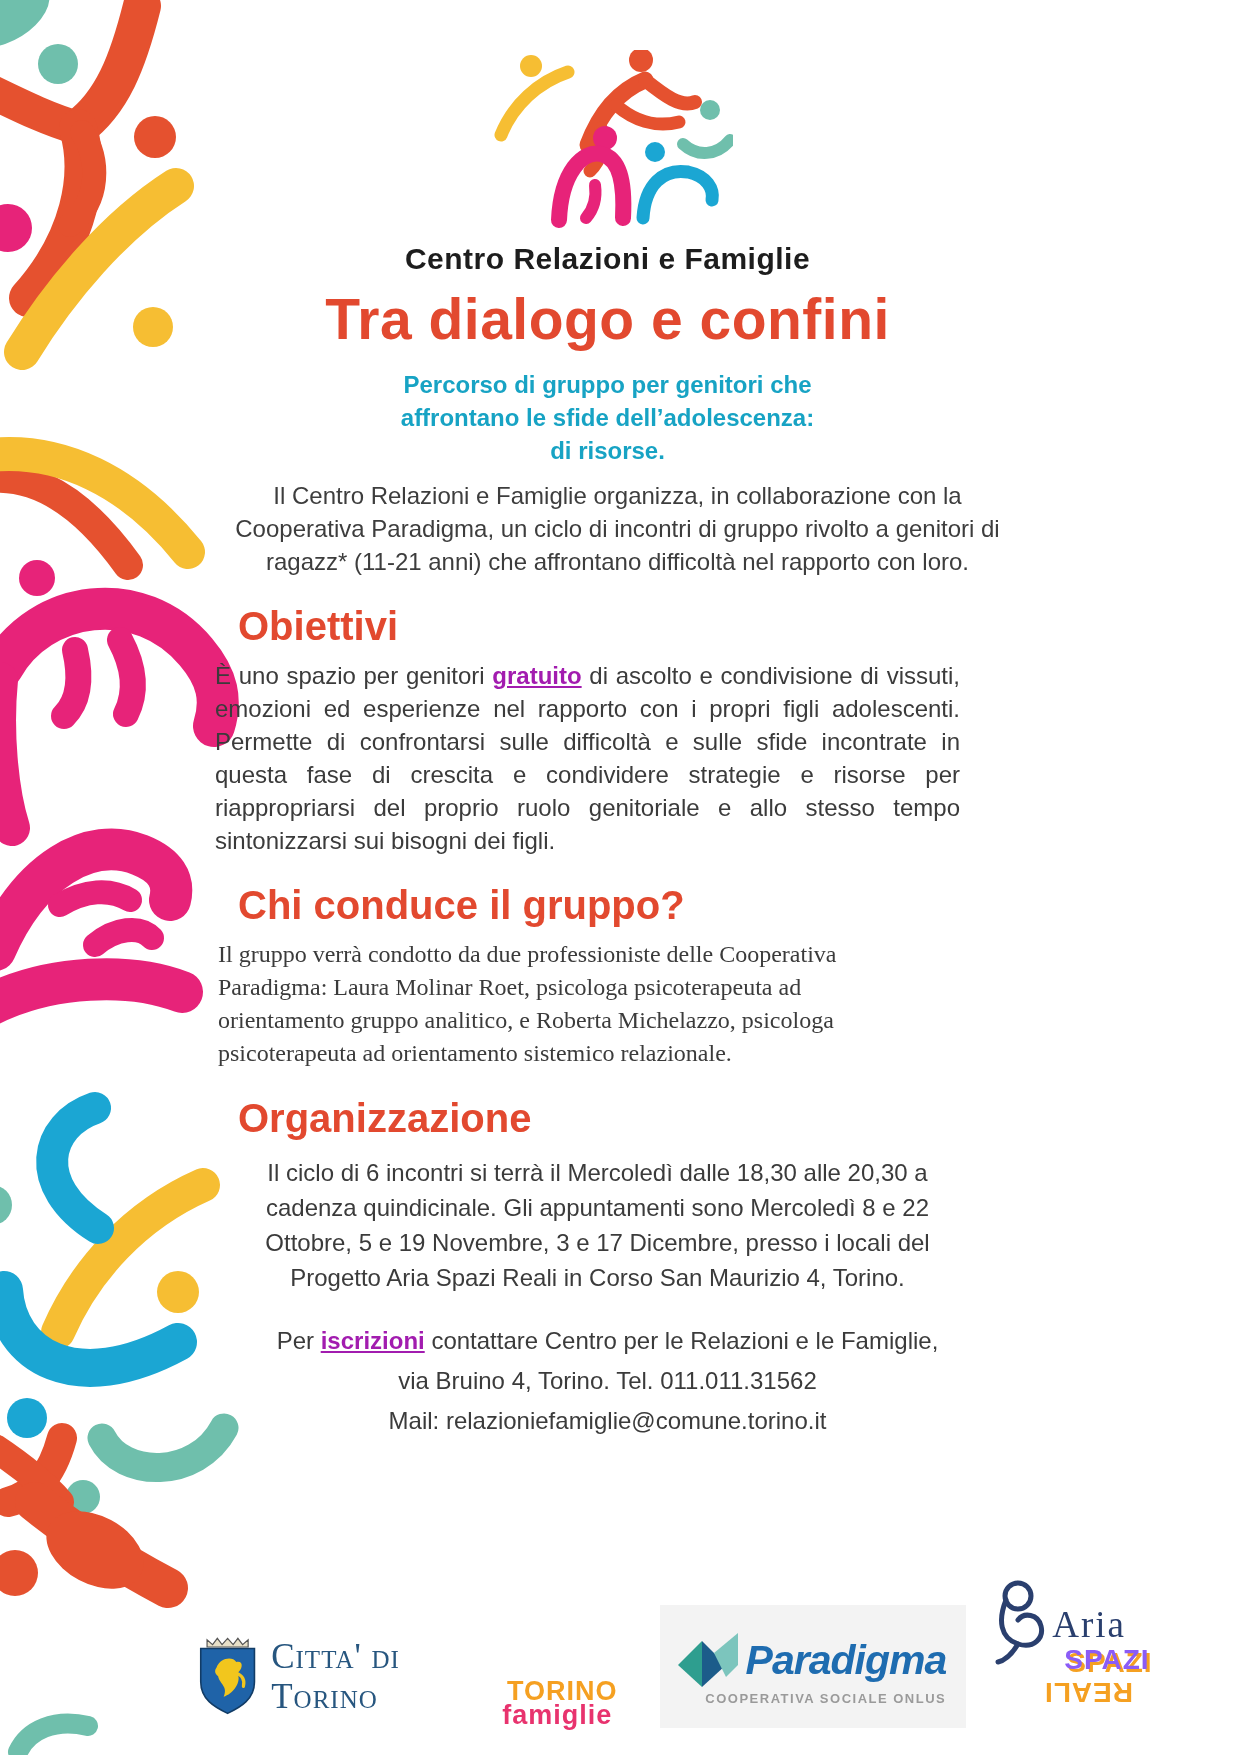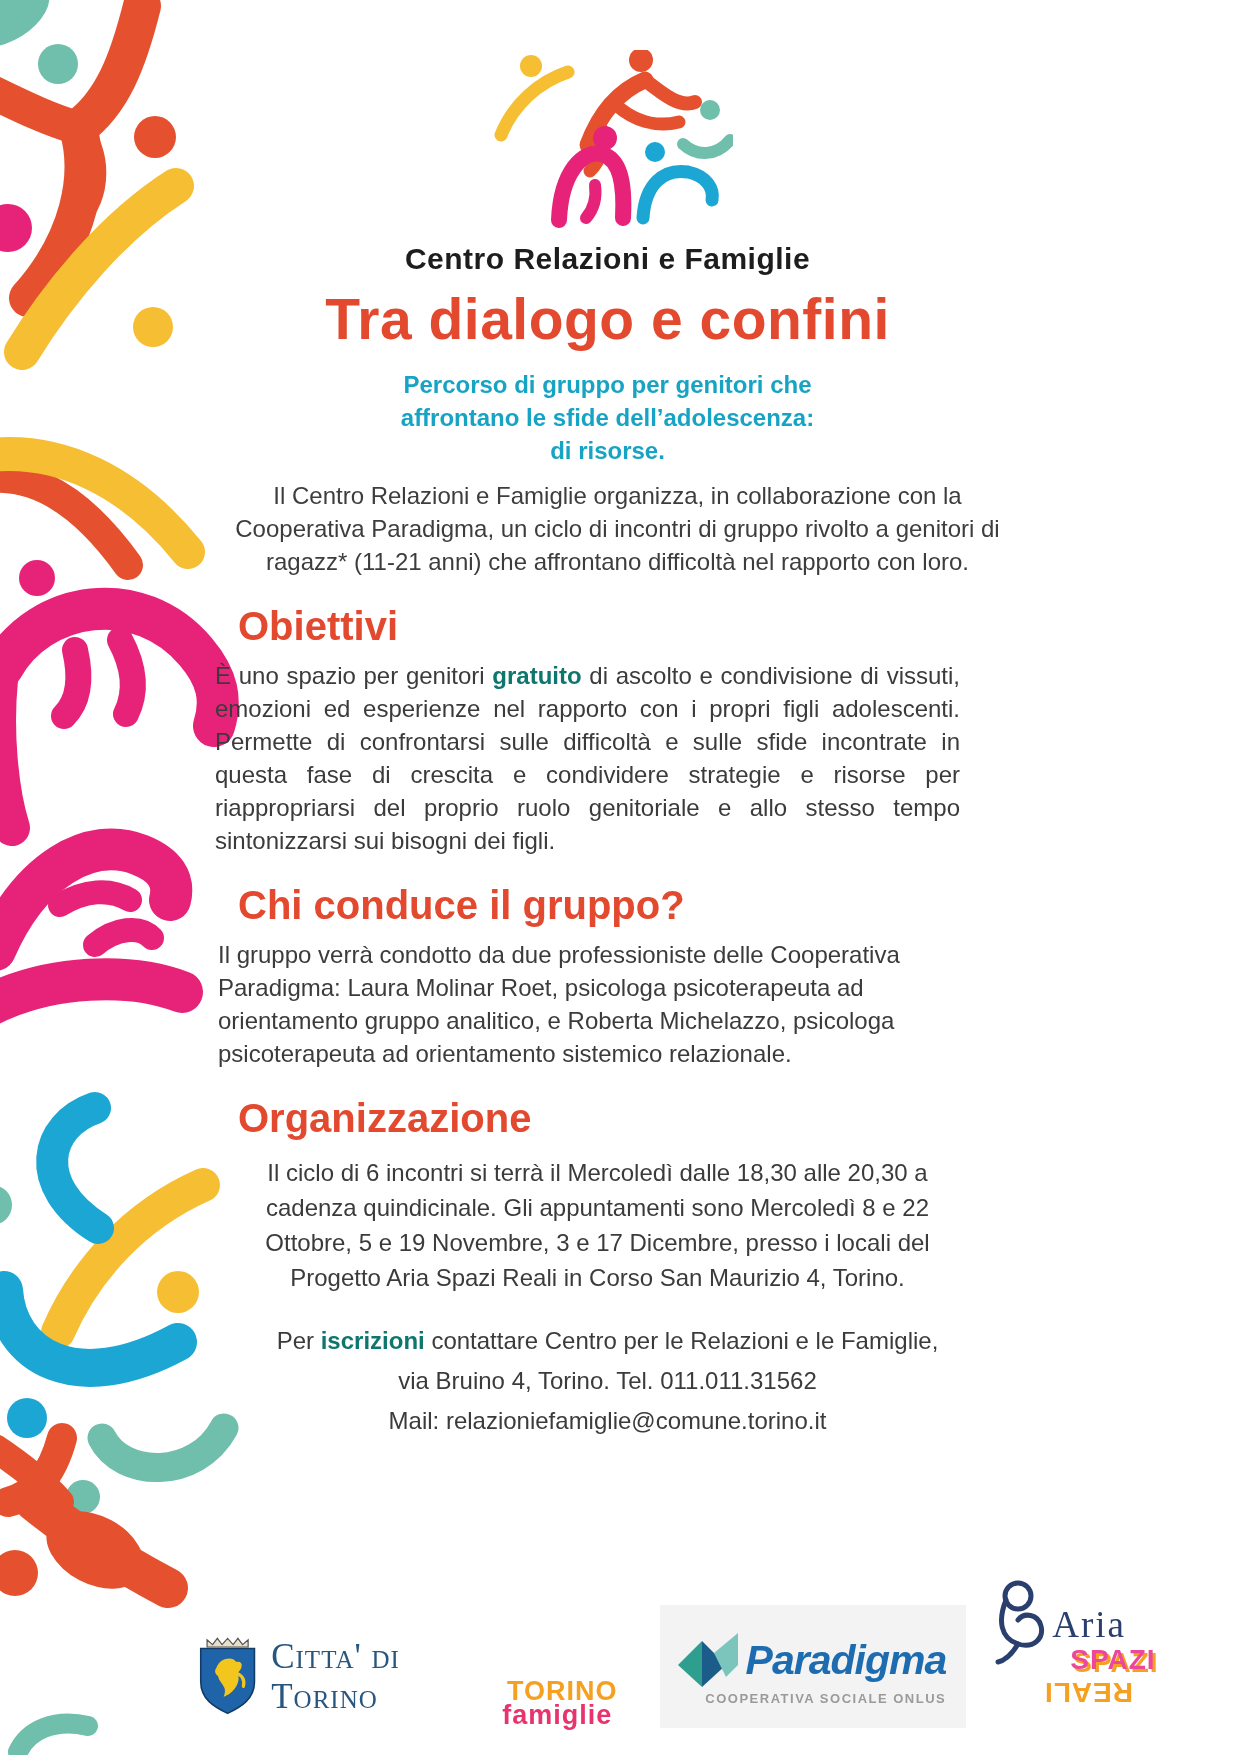--- a/index.html
+++ b/index.html
@@ -12,24 +12,24 @@
   .logo-wrap{margin-top:50px;height:182px;display:flex;justify-content:center;}
   .org-name{margin-top:10px;font-size:30px;font-weight:bold;color:#1d1d1d;letter-spacing:.5px;}
   .title{margin:10px 0 0 0;font-size:57px;font-weight:bold;color:#e2492f;letter-spacing:.5px;}
   .subtitle{margin-top:16px;font-size:24px;font-weight:bold;color:#17a3c4;line-height:33px;}
   .intro{margin:12px 0 0 0;padding:0 15px 0 35px;font-size:24px;line-height:33px;color:#3d3d3d;}
   h2.sec{
     margin:26px 0 10px 48px;text-align:left;font-size:40px;font-weight:bold;color:#e2492f;
   }
   .para{margin:0;text-align:left;font-size:24px;line-height:33px;color:#3b3b3b;}
   .para.justify{padding:0 65px 0 25px;text-align:justify;}
-  .para.left{padding:0 100px 0 28px;}
+  .para.left{padding:0 100px 0 28px;font-family:Liberation Serif, serif;}
   .para.center{text-align:center;padding:0 60px 0 40px;line-height:35px;margin-top:14px;}
   .contact{margin-top:26px;font-size:24px;line-height:40px;color:#3b3b3b;text-align:center;}
-  b{font-weight:bold;color:#0f766e;}
+  b{font-weight:bold;color:#a21caf;text-decoration:underline;}
   
   .footer{position:absolute;left:196px;top:1578px;width:930px;height:150px;display:flex;align-items:flex-end;}
   .logo-citta{display:flex;align-items:center;}
   .citta-label{
     font-family:"Liberation Serif",serif;font-variant:small-caps;font-size:35px;
     color:#27567f;margin-left:12px;letter-spacing:1px;
   }
   .logo-famiglie{margin-left:52px;text-align:center;line-height:26px;}
   .tf1{font-size:27px;font-weight:bold;color:#f5a021;letter-spacing:1px;}
   .tf2{font-size:27px;font-weight:bold;color:#e8336e;margin-top:-2px;margin-left:-10px;letter-spacing:1px;}
@@ -37,21 +37,21 @@
     margin-left:42px;background:#f3f3f3;padding:26px 20px 22px 16px;
     display:flex;flex-direction:column;align-items:flex-end;
   }
   .paradigma-row{display:flex;align-items:center;}
   .paradigma-name{font-size:41px;font-weight:bold;font-style:italic;color:#1e6cb0;margin-left:6px;letter-spacing:-1px;}
   .paradigma-sub{font-size:13px;font-weight:bold;color:#9a9a9a;letter-spacing:1.5px;margin-top:2px;}
   .logo-aria{margin-left:26px;position:relative;width:170px;height:150px;}
   .aria-row{display:flex;align-items:center;}
   .aria-name{font-family:"Liberation Serif",serif;font-size:37px;color:#2a3f6e;margin-left:2px;letter-spacing:2px;}
   .aria-spazi{
-    position:absolute;left:78px;top:66px;font-size:28px;font-weight:bold;color:#ec4899;
+    position:absolute;left:72px;top:66px;font-size:28px;font-weight:bold;color:#8b5cf6;
     letter-spacing:1px;text-shadow:3px 3px 0 #f5a021;
   }
   .aria-reali{
     position:absolute;left:52px;top:98px;font-size:28px;font-weight:bold;color:#f5a021;
     letter-spacing:1px;transform:rotate(180deg);text-shadow:-2px -2px 0 #ffffff;
   }
 </style>
 </head>
 <body>
 

